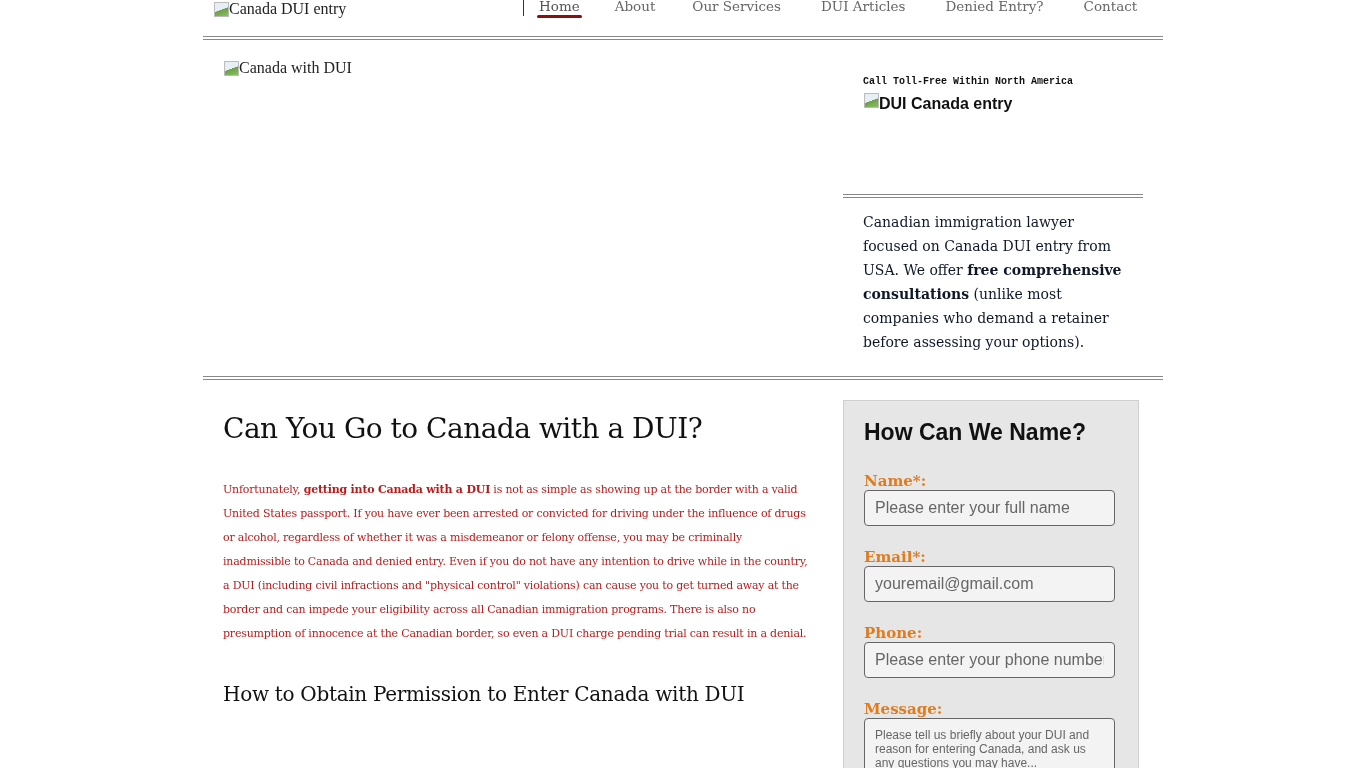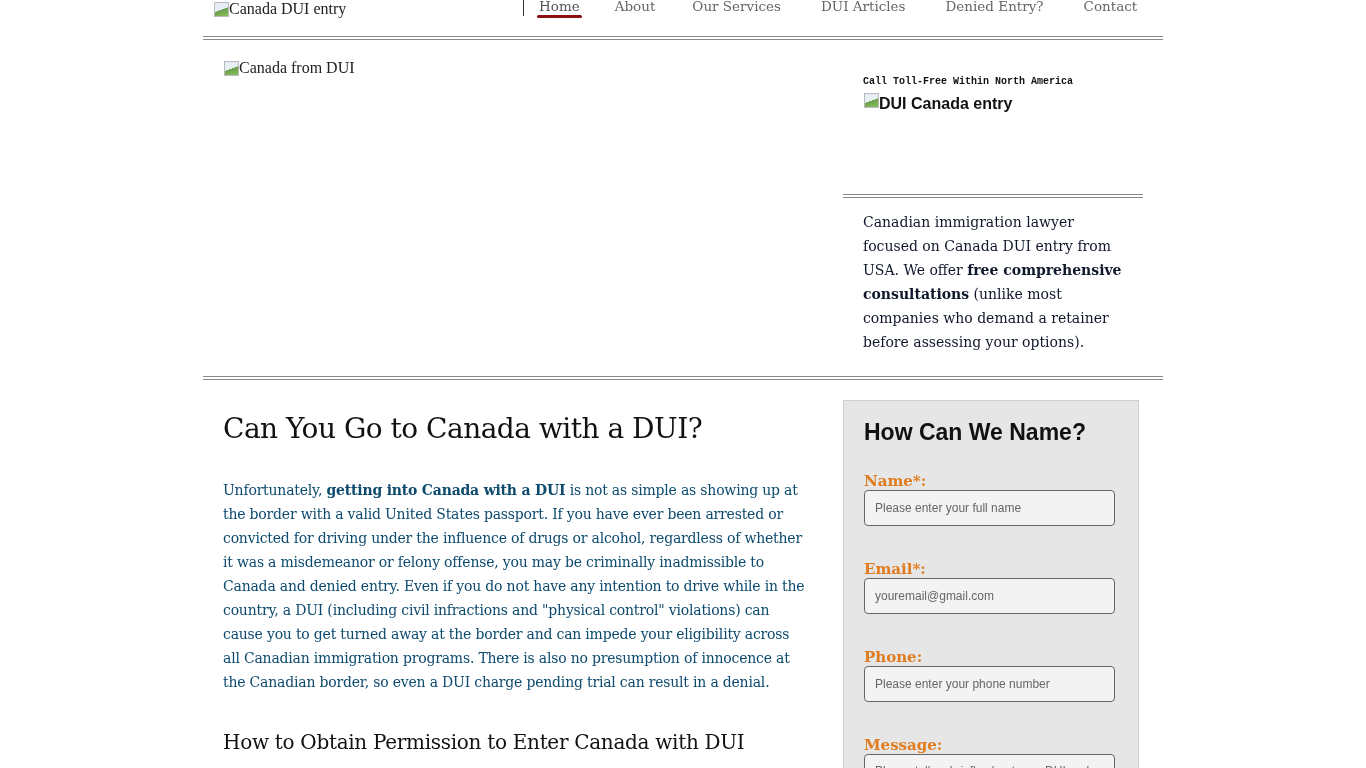--- a/index.html
+++ b/index.html
@@ -26,30 +26,30 @@
   .side-top { position: absolute; left: 660px; top: 60px; width: 270px; }
   .side-title { font-family: "Liberation Sans", sans-serif; font-weight: bold; font-size: 25px; line-height: 24px; color: #111; word-spacing: 3px; }
   .call-text { font-family: Liberation Mono, monospace; font-weight: bold; font-size: 10px; color: #111; margin-top: 16px; }
   .phone-img { font-family: "Liberation Sans", sans-serif; font-weight: bold; font-size: 16px; color: #111; margin-top: 4px; display: flex; align-items: flex-start; line-height: 26px; }
   .side-rule { position: absolute; left: 640px; top: 194px; width: 300px; height: 4px; border-top: 1px solid #888; border-bottom: 1px solid #888; }
   .side-desc { position: absolute; left: 660px; top: 210px; width: 270px; font-size: 14px; line-height: 24px; color: #0f172a; }
 
   
   .main { position: absolute; left: 20px; top: 412px; width: 585px; }
   .h1 { font-family: "DejaVu Serif", serif; font-weight: normal; font-size: 28px; color: #111; letter-spacing: -0.5px; }
-  .para { margin-top: 33px; font-size: 14px; line-height: 24px; color: #0c4a6e; letter-spacing: -0.2px; }
+  .para { margin-top: 33px; font-size: 11px; line-height: 24px; color: #b91c1c; letter-spacing: -0.2px; }
   .h2 { font-family: "DejaVu Serif", serif; font-weight: normal; font-size: 20px; color: #111; margin-top: 36px; letter-spacing: -0.3px; }
 
   
   .form-box { position: absolute; left: 640px; top: 400px; width: 296px; height: 400px; background: #e6e6e6; border: 1px solid #cfcfcf; padding: 18px 20px 0 20px; }
   .form-title { font-family: "Liberation Sans", sans-serif; font-weight: bold; font-size: 23px; color: #111; }
   .f-label { font-family: "DejaVu Serif", serif; font-weight: bold; font-size: 15px; color: #e07c1e; margin-top: 14px; line-height: 15px; }
   .f-label.first { margin-top: 28px; }
-  .f-label.gap { margin-top: 36px; }
-  .f-input { display: block; width: 251px; height: 36px; margin-top: 1px; border: 1px solid #666; border-radius: 4px; background: #f3f3f3; font-family: "Liberation Sans", sans-serif; font-size: 12px; color: #555; padding: 0 10px; }
+  .f-label.gap { margin-top: 24px; }
+  .f-input { display: block; width: 251px; height: 36px; margin-top: 1px; border: 1px solid #666; border-radius: 4px; background: #f3f3f3; font-family: "Liberation Sans", sans-serif; font-size: 16px; color: #555; padding: 0 10px; }
   .f-input::placeholder { color: #666; }
   .f-textarea { display: block; width: 251px; height: 70px; margin-top: 1px; border: 1px solid #666; border-radius: 4px; background: #f3f3f3; font-family: "Liberation Sans", sans-serif; font-size: 12px; line-height: 14px; color: #555; padding: 9px 10px; resize: none; }
   .f-textarea::placeholder { color: #666; }
 </style>
 </head>
 <body>
 
 <div class="wrap">
 
   <div class="header">
@@ -65,21 +65,21 @@
       <a style="margin-left:40px;">DUI Articles</a>
       <a style="margin-left:40px;">Denied Entry?</a>
       <a style="margin-left:40px;">Contact</a>
     </nav>
   </div>
 
   <div class="double-rule" style="top:36px;"></div>
 
   <div class="hero-img">
     <span class="broken-img"></span>
-    <span>Canada from DUI</span>
+    <span>Canada with DUI</span>
   </div>
 
   <div class="side-top">
     <div class="call-text">Call Toll-Free Within North America</div>
     <a class="phone-img">
       <span class="broken-img"></span>
       <span>DUI Canada entry</span>
     </a>
   </div>
   <div class="side-rule"></div>

